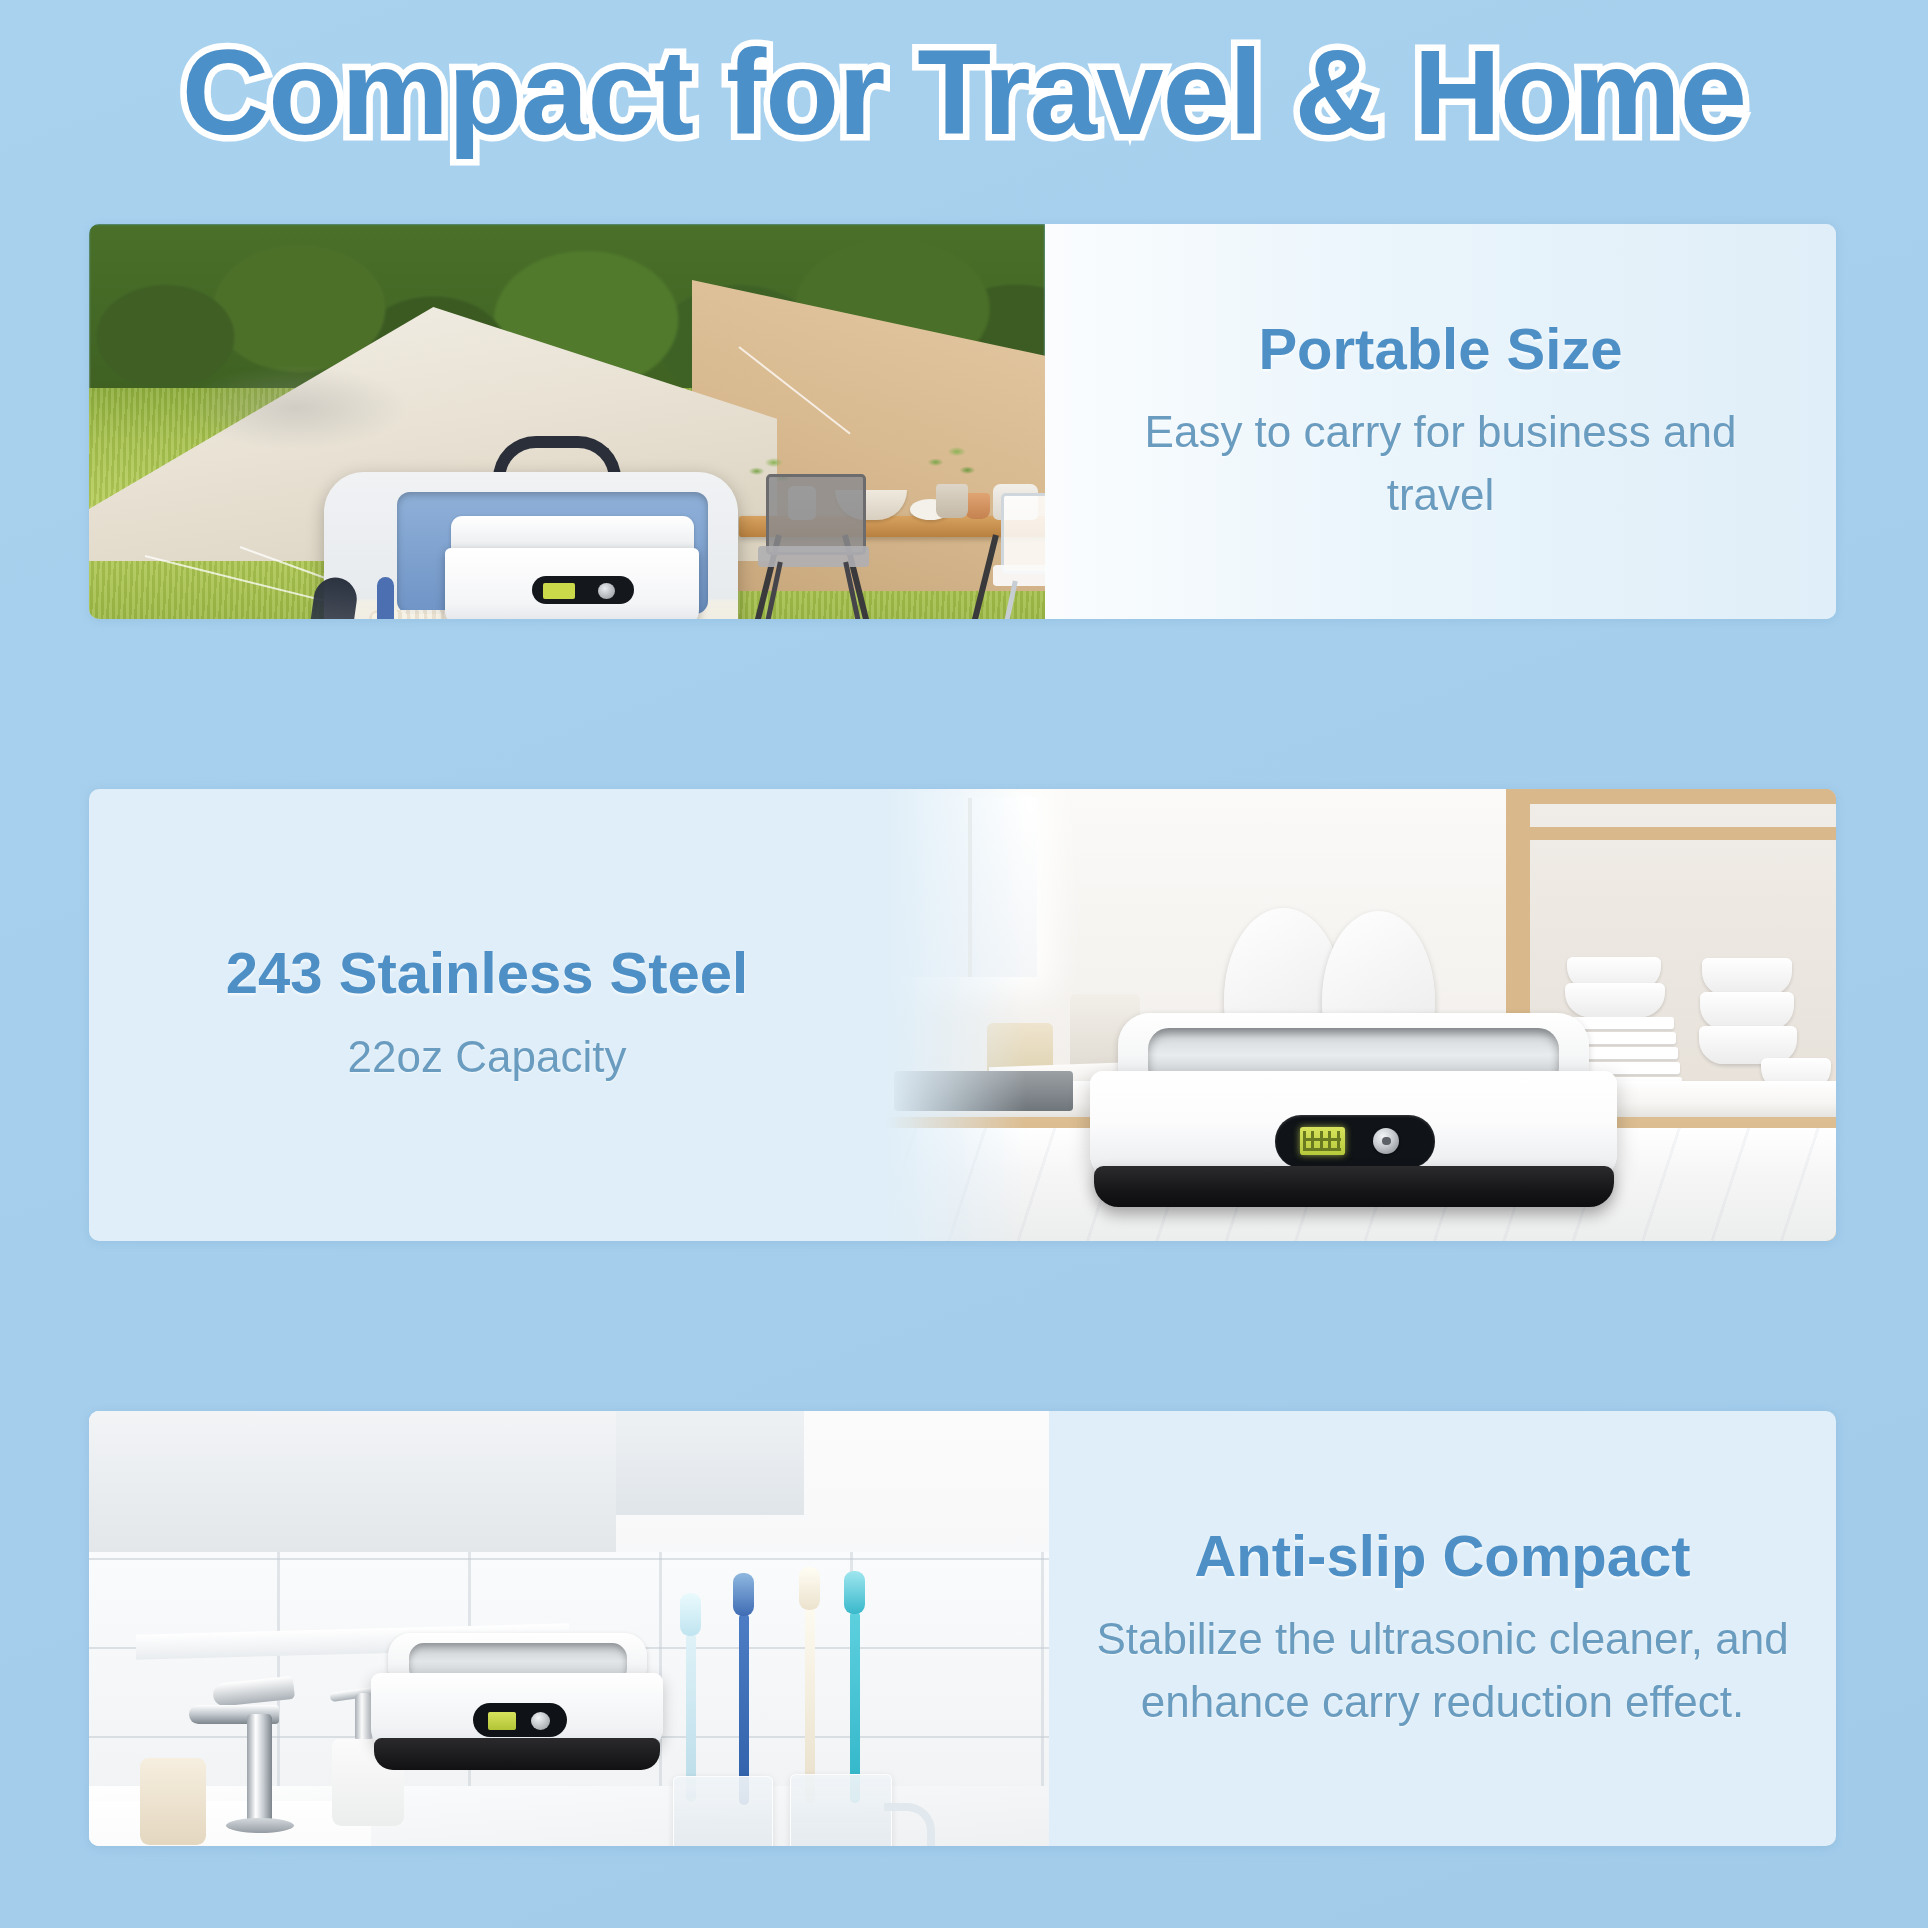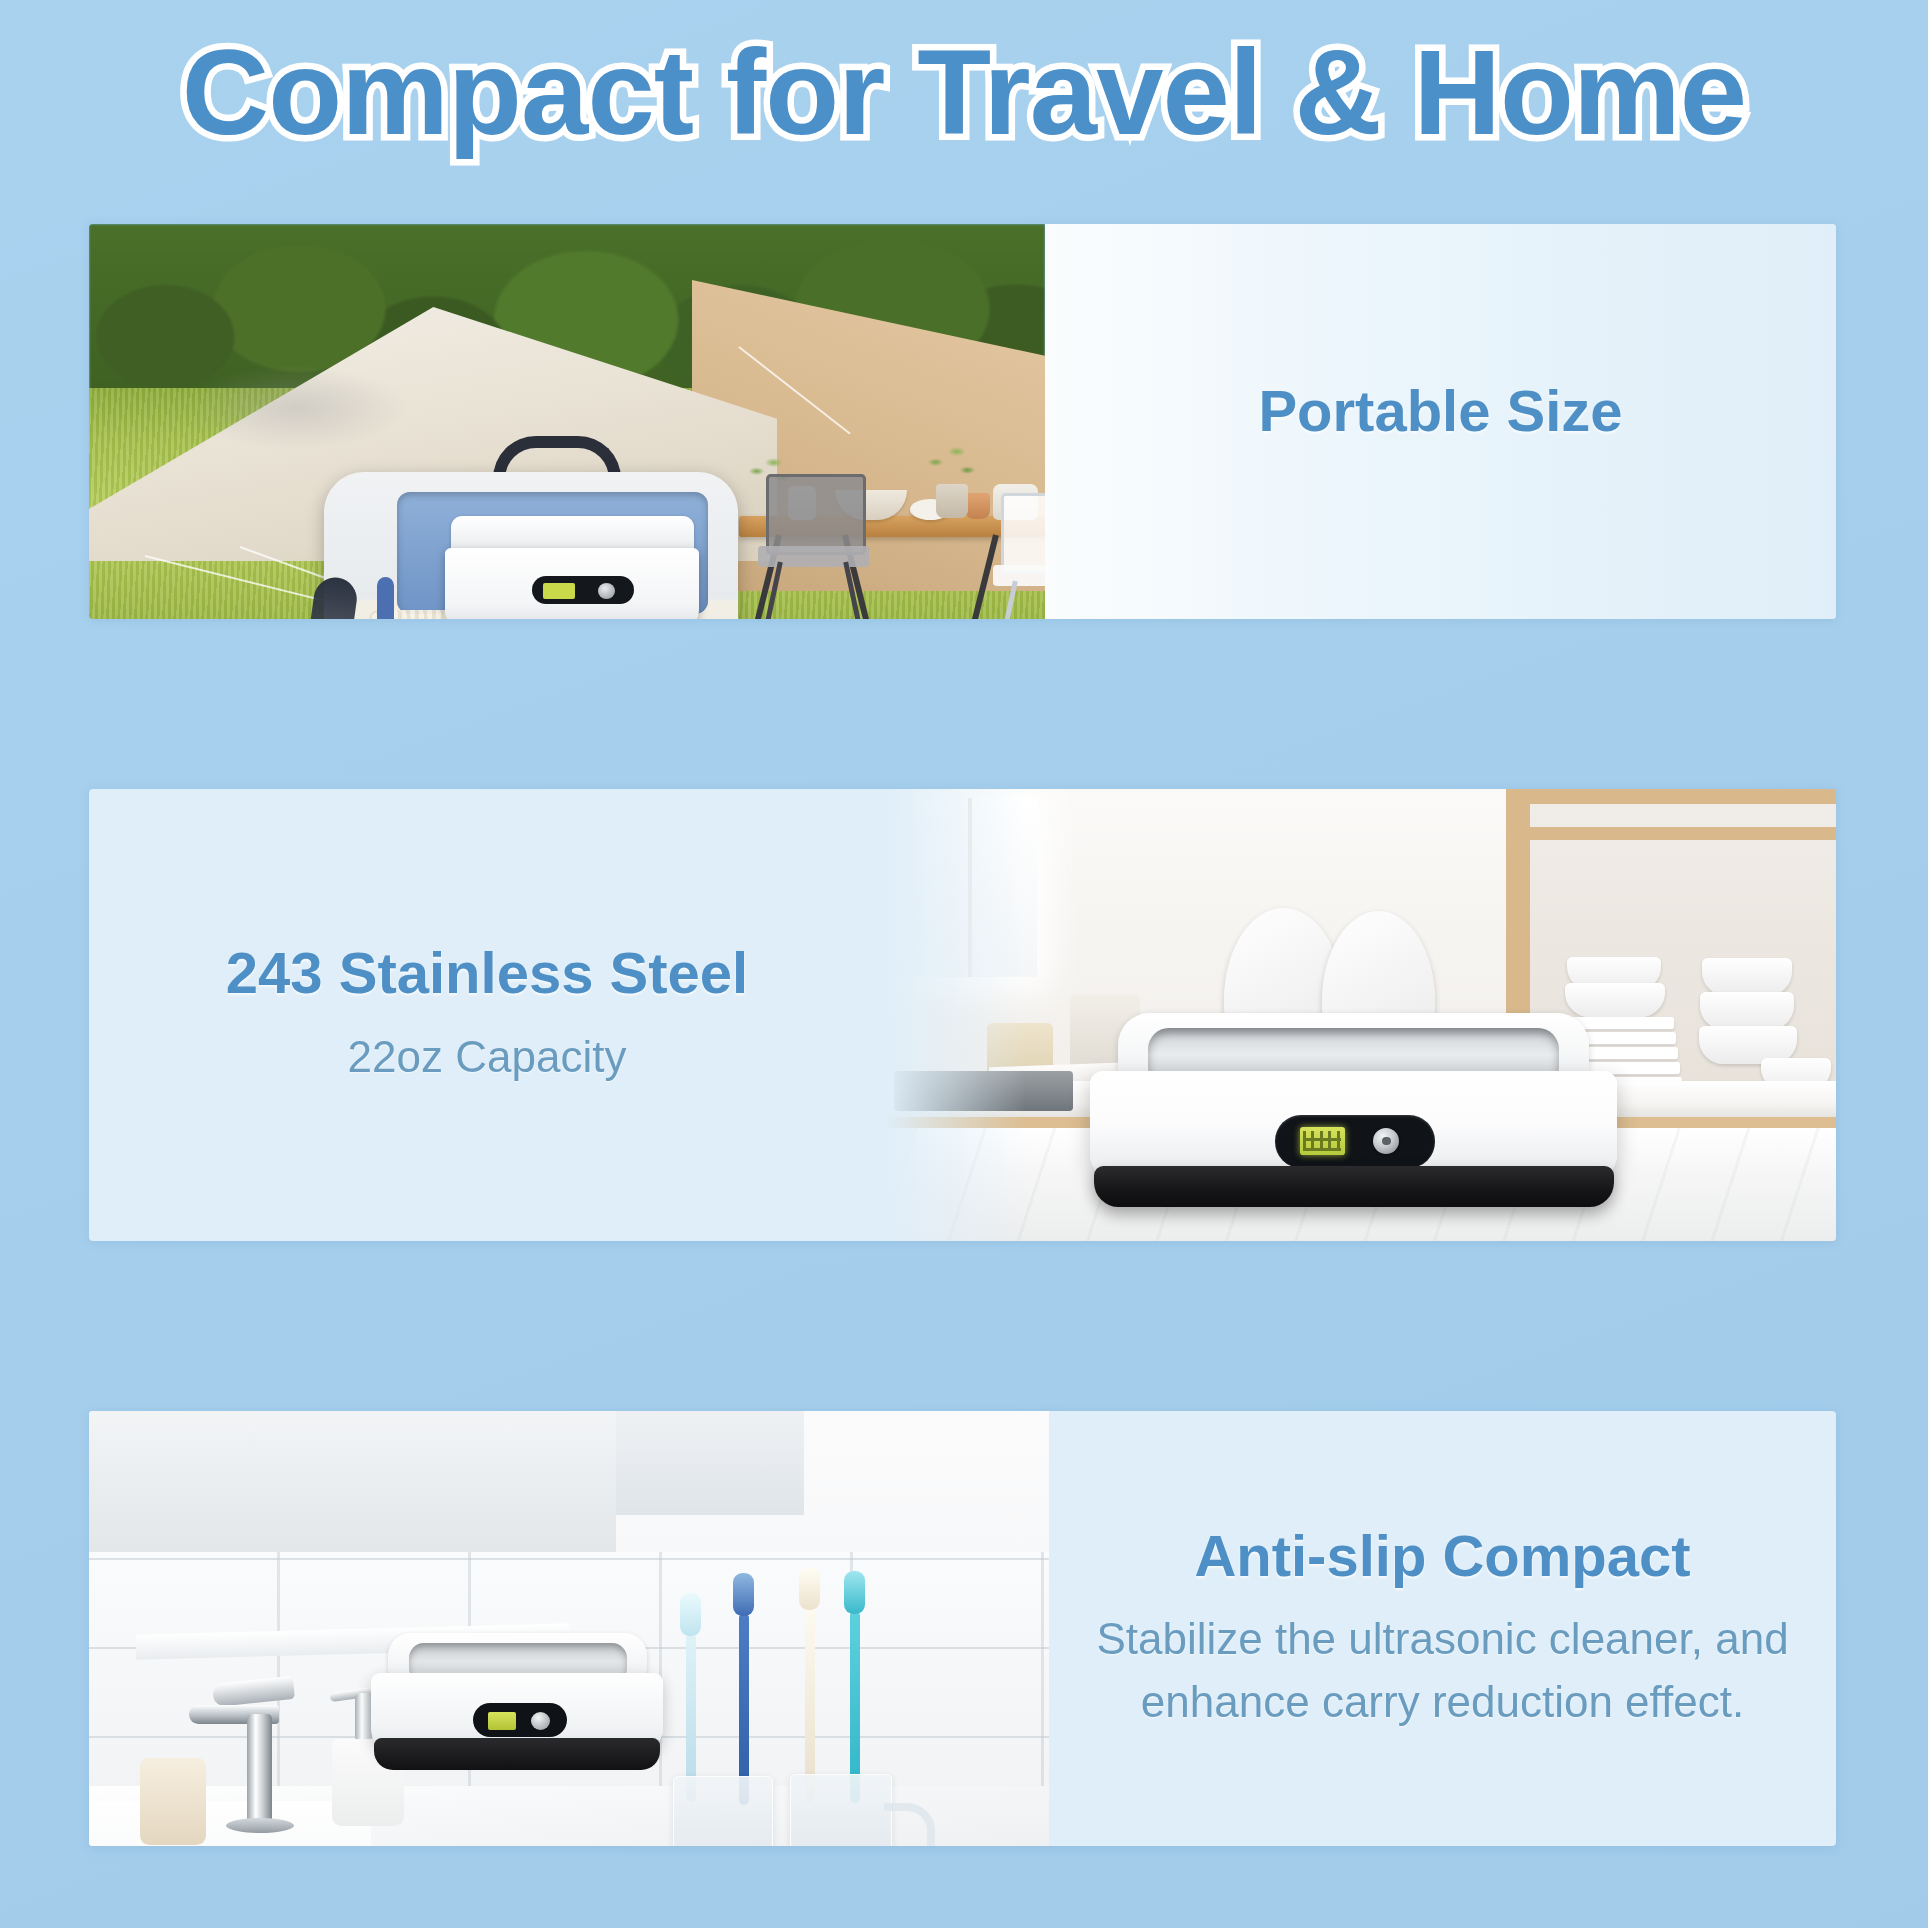--- a/index.html
+++ b/index.html
@@ -21,21 +21,21 @@
     color:#4b90c9;
     -webkit-text-stroke:13px #ffffff;
     paint-order:stroke fill;
     text-shadow:0 2.8px 3.8px rgba(255,255,255,.55);
     white-space:nowrap;line-height:1;
   }
 
   
   .panel{
     position:absolute;left:89px;width:1747px;
-    border-radius:4px;overflow:hidden;
+    border-radius:10px;overflow:hidden;
     background:#dfeef8;
     box-shadow:0 1.9px 9.4px rgba(90,140,180,.18);
   }
   #panel-portable{top:224px;height:395px;}
   #panel-steel{top:789px;height:452px;}
   #panel-antislip{top:1411px;height:435px;}
 
   .panel-inner{position:absolute;inset:0;display:flex;}
   .photo{position:relative;overflow:hidden;flex:none;}
   .textarea{position:relative;flex:1;display:flex;flex-direction:column;
@@ -349,20 +349,21 @@
 
         <div class="bp-zip"></div>
         <div class="bp-strap"></div>
       </div>
     </div>
 
     <div class="textarea">
       <div class="wash"></div>
       <div class="text-block">
         <h2 class="feat-title">Portable Size</h2>
+        <p class="feat-desc">Easy to carry for business and travel</p>
       </div>
     </div>
 
   </div>
 </section>
 
 <section class="panel" id="panel-steel">
   <div class="panel-inner">
 
     <div class="textarea">

